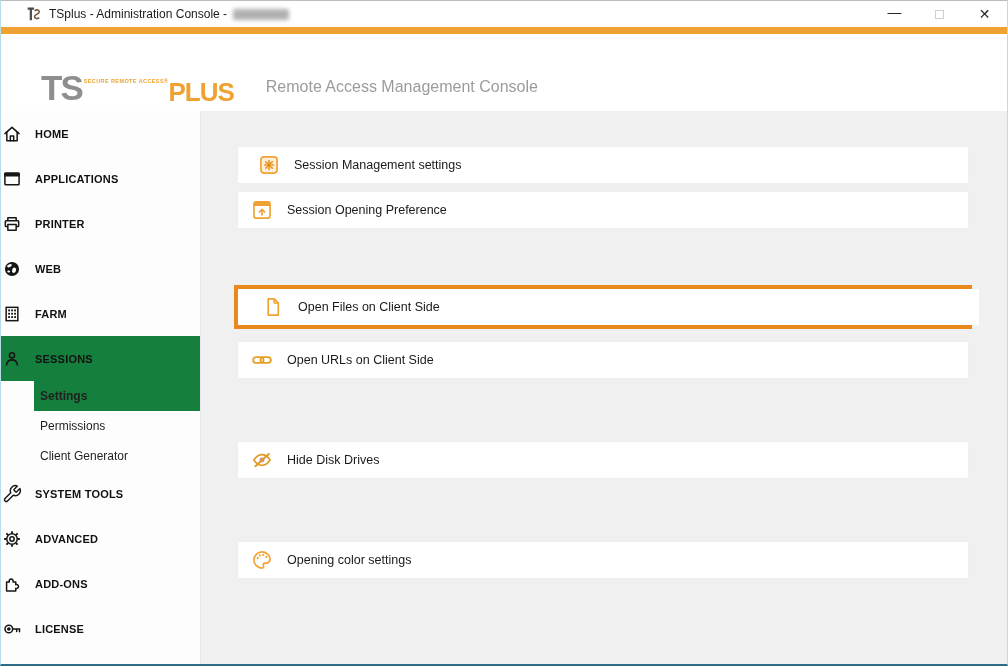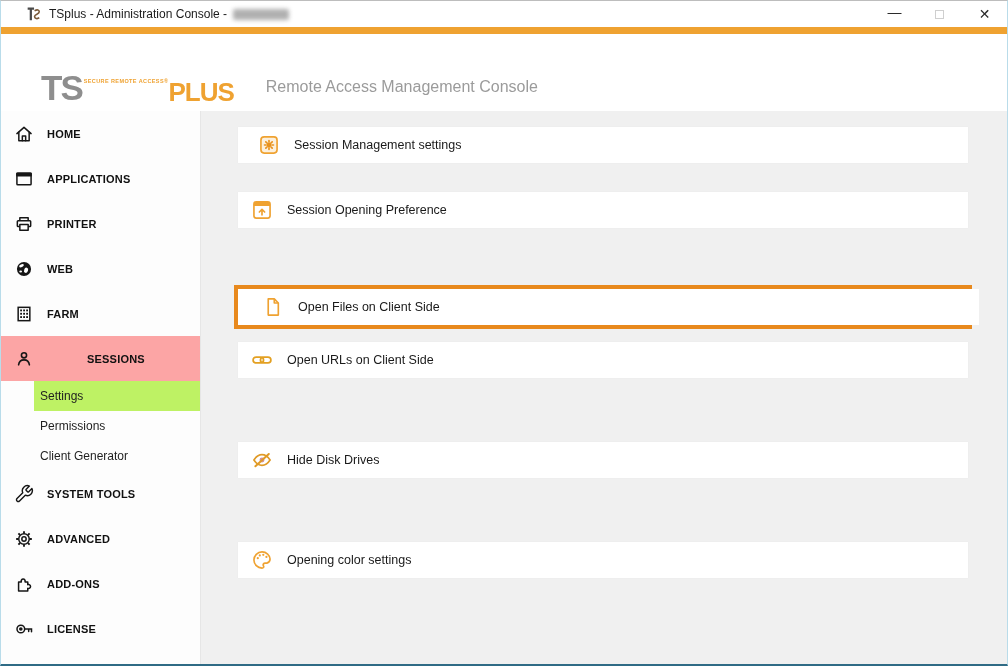--- a/index.html
+++ b/index.html
@@ -33,35 +33,35 @@
     border-bottom:1px solid #e3e3e3; display:flex; align-items:center; }
   .logo { margin-left:40px; display:flex; align-items:flex-end; line-height:1; }
   .logo .ts { font-size:35px; font-weight:700; color:#8e8e8e; letter-spacing:-2px; }
   .plus-wrap { display:inline-flex; flex-direction:row; margin-left:2px; }
   .logo .tagline { font-size:5.5px; font-weight:700; color:#efa231; letter-spacing:.4px; margin-bottom:1px; white-space:nowrap; }
   .logo .plus { font-size:26px; font-weight:700; color:#efa231; letter-spacing:-1px; }
   .console-title { margin-left:32px; font-size:16px; color:#9b9b9b; font-weight:400; }
   
   .sidebar { position:absolute; left:0; top:110px; width:200px; bottom:0; background:#fdfdfd;
     border-right:1px solid #e6e6e6; }
-  .side-item { height:45px; display:flex; align-items:center; padding-left:13px; cursor:pointer; }
-  .side-item.sel { background:#fca5a5;gap:40px; }
+  .side-item { height:45px; display:flex; align-items:center; padding-left:1px; cursor:pointer; }
+  .side-item.sel { background:#15803d; }
   .sicon { width:20px; height:20px; flex:0 0 auto; display:flex; }
   .slabel { margin-left:13px; font-size:11px; font-weight:700; color:#111; letter-spacing:.2px; }
   .sub-item { height:30px; margin-left:33px; display:flex; align-items:center; padding-left:6px;
     font-size:12px; color:#1f1f1f; cursor:pointer; }
-  .sub-item.sel { background:#bef264; }
+  .sub-item.sel { background:#15803d;font-weight:bold; }
   
   .main { position:absolute; left:200px; top:110px; right:0; bottom:0; background:#f0f0f0; }
   .mbtn { position:absolute; left:37px; width:730px; height:36px; background:#fff;
     display:flex; align-items:center; padding-left:13px; cursor:pointer;
     box-shadow:0 0 1px rgba(0,0,0,.06); }
   .micon { width:22px; height:22px; flex:0 0 auto; display:flex; }
   .mlabel { margin-left:14px; font-size:12.5px; color:#1a1a1a; }
-  .b1 { top:16px;padding-left:20px; } .b2 { top:81px; } .b4 { top:231px; } .b5 { top:331px; } .b6 { top:431px; }
+  .b1 { top:36px;padding-left:20px; } .b2 { top:81px; } .b4 { top:231px; } .b5 { top:331px; } .b6 { top:431px; }
   .highlight-frame { position:absolute; left:33px; top:174px; width:738px; height:44px;
     border:4px solid #e8891d; background:#fff; }
   .highlight-frame .mbtn { position:static; width:100%; height:100%; left:auto; box-shadow:none;margin-left:11px; }
 </style>
 </head>
 <body>
 
 <div class="window">
 
   <div class="titlebar">

